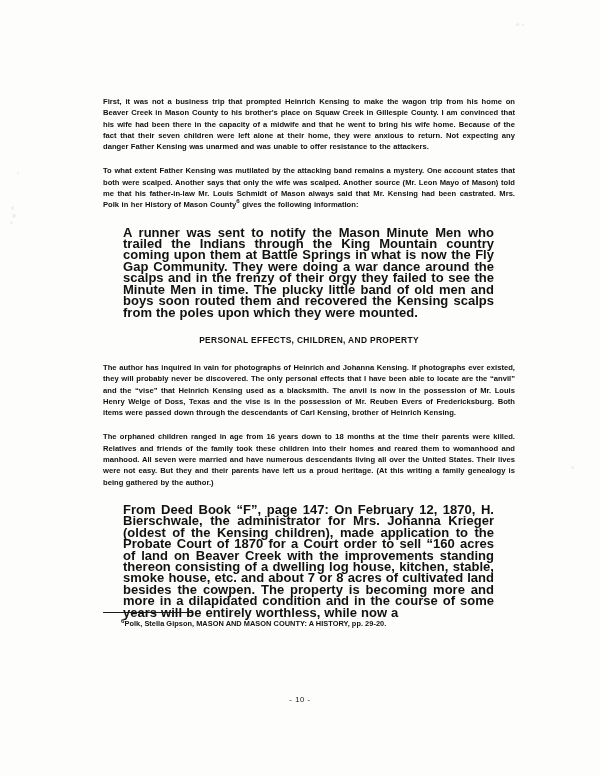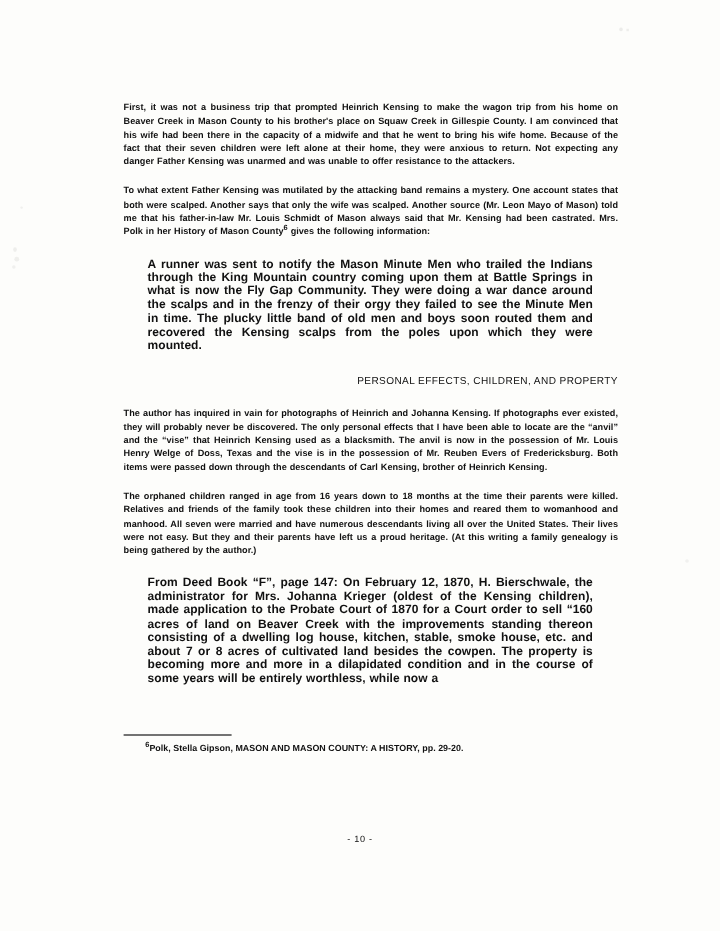--- a/index.html
+++ b/index.html
@@ -28,48 +28,48 @@
   }
   .speck.sq { border-radius: 0; }
 
   .textblock {
     position: absolute;
     left: 103px;
     top: 84px;
     width: 412px;
   }
   p.body {
-    margin: 0 0 13px 0;
+    margin: 12px 0 13px 0;
     font-size: 7.6px;
     line-height: 11.3px;
     text-align: justify;
     font-weight: bold;
     letter-spacing: 0.02px;
     word-spacing: 0.3px;
   }
   p.body:last-child { margin-bottom: 0; }
 
   p.quote {
     margin: 16px 0 13px 0;
     margin-left: 20px;
     margin-right: 21px;
-    font-size: 10px;
+    font-size: 13px;
     line-height: 11.4px;
     text-align: justify;
     font-weight: bold;
     letter-spacing: 0.02px;
     word-spacing: 0.4px;
   }
 
   h2.section-heading {
     margin: 17px 0 16px 0;
     font-size: 8.4px;
     line-height: 11px;
-    text-align: right;
-    font-weight: normal;
+    text-align: center;
+    font-weight: bold;
     letter-spacing: 0.35px;
   }
 
   sup.fn {
     font-size: 6.2px;
     font-weight: bold;
     vertical-align: super;
     line-height: 0;
   }
 

